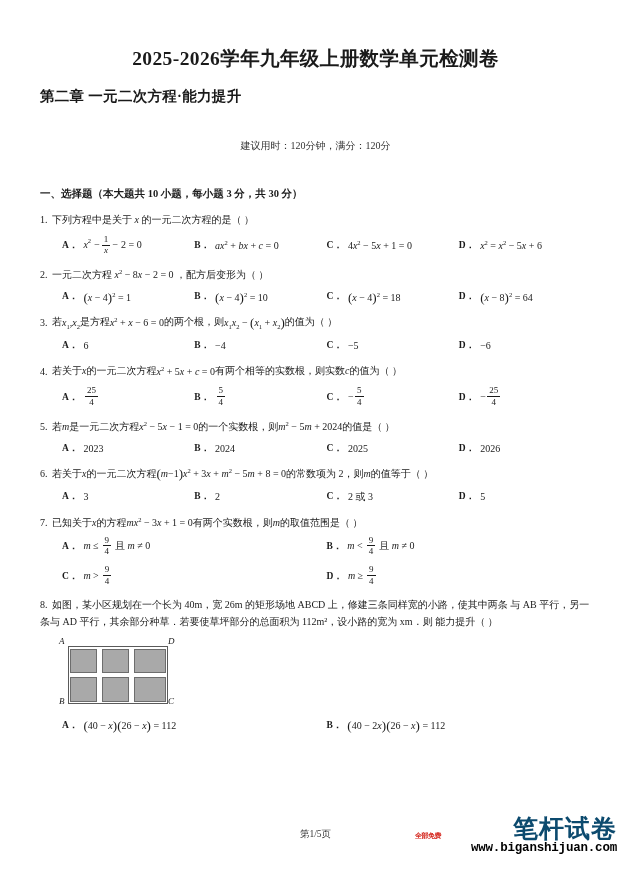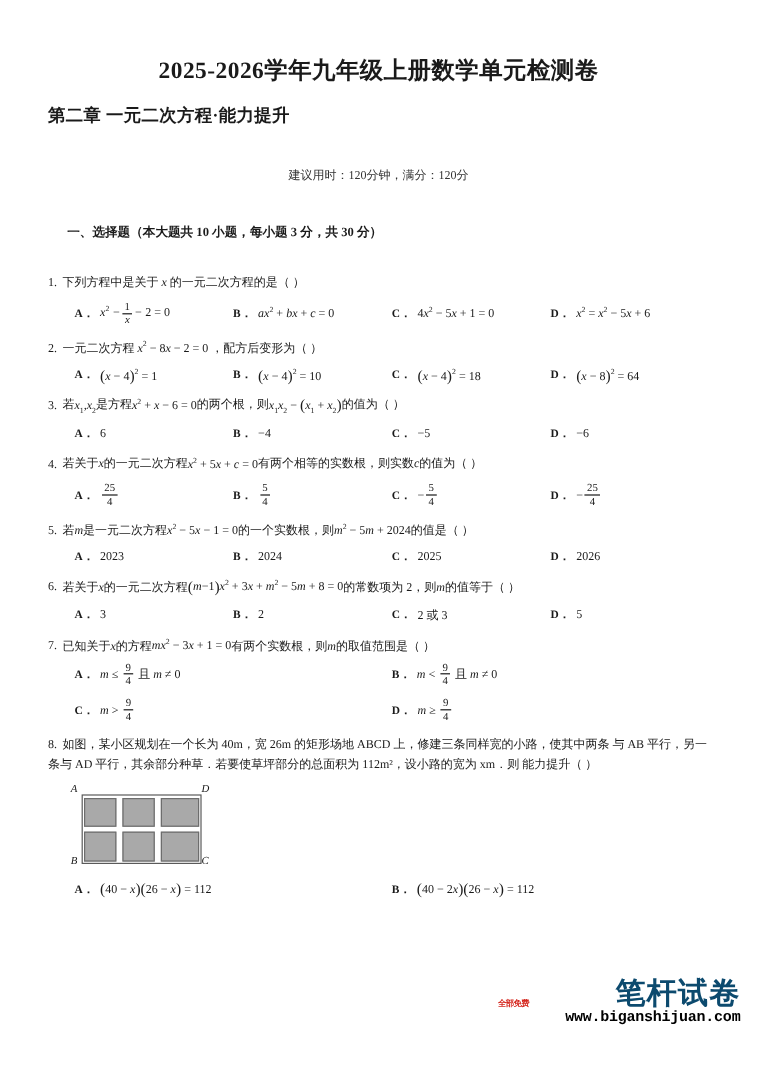--- a/index.html
+++ b/index.html
@@ -55,21 +55,21 @@
   .doc-note {
     margin: 18px;
     padding-top: 15px;
     text-align: center;
     font-size: 10px;
     color: #333;
   }
 
   
   .section-title {
-    margin: 16px;
+    margin: 0;
     padding-top: 16px;
     font-size: 10.5px;
     font-weight: bold;
   }
 
   
   .q {
     padding-top: 11px;
   }
   .q-stem {
@@ -472,20 +472,21 @@
         <span><span class="paren-big">(</span>40&nbsp;−&nbsp;<span class="m">x</span><span class="paren-big">)</span><span class="paren-big">(</span>26&nbsp;−&nbsp;<span class="m">x</span><span class="paren-big">)</span>&nbsp;=&nbsp;112</span>
       </div>
       <div class="opt">
         <span class="lbl">B．</span>
         <span><span class="paren-big">(</span>40&nbsp;−&nbsp;2<span class="m">x</span><span class="paren-big">)</span><span class="paren-big">(</span>26&nbsp;−&nbsp;<span class="m">x</span><span class="paren-big">)</span>&nbsp;=&nbsp;112</span>
       </div>
     </div>
   </div>
 
   <div class="footer">
+    <div class="page-num">第1/5页</div>
     <div class="watermark">
       <div class="wm-cn">笔杆试卷</div>
       <div class="wm-url">www.biganshijuan.com</div>
       <div class="wm-badge">全部免费</div>
     </div>
   </div>
 
 </div>
 
 </body></html>

